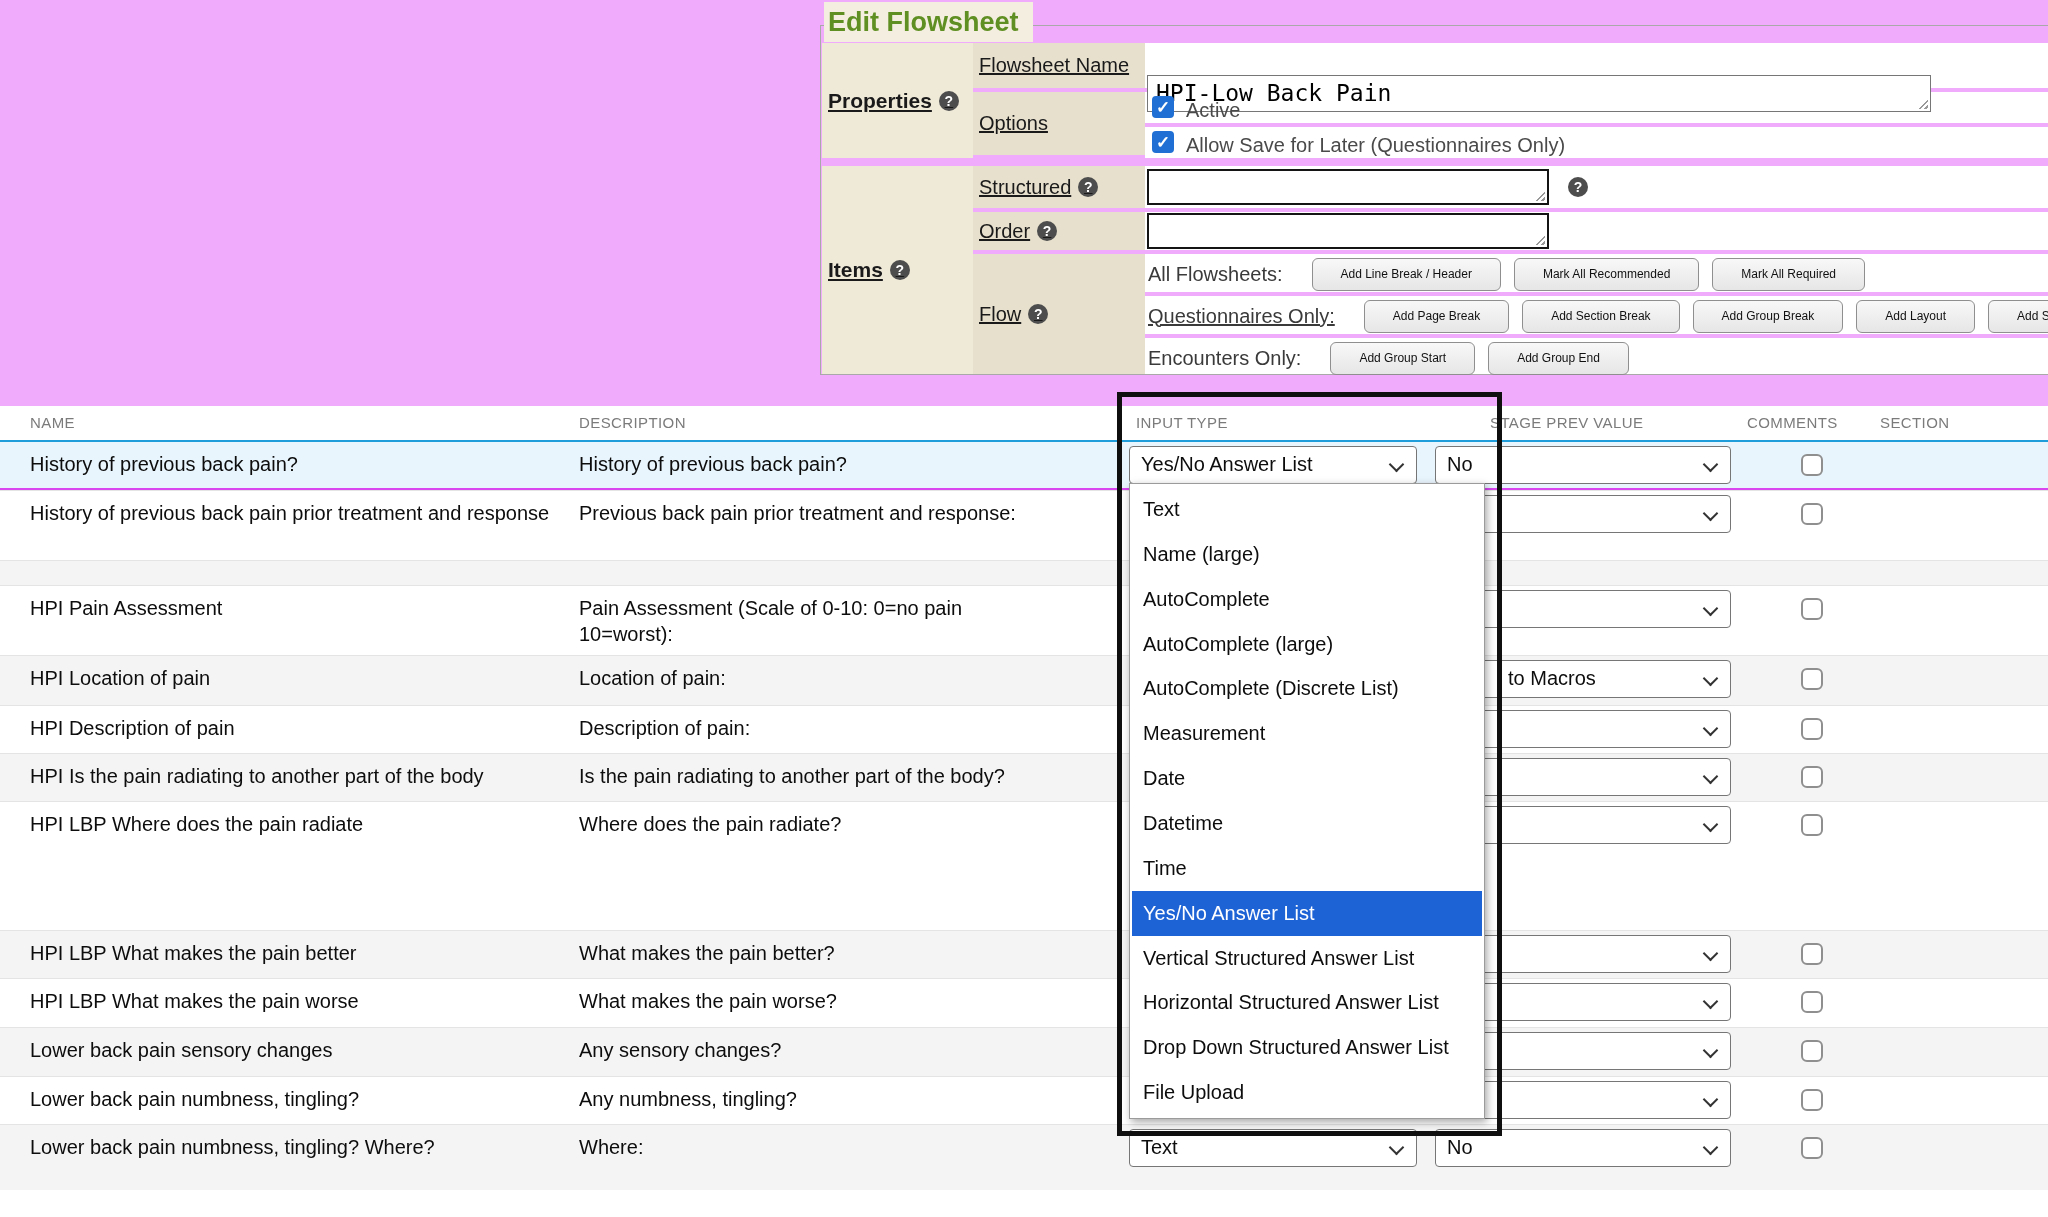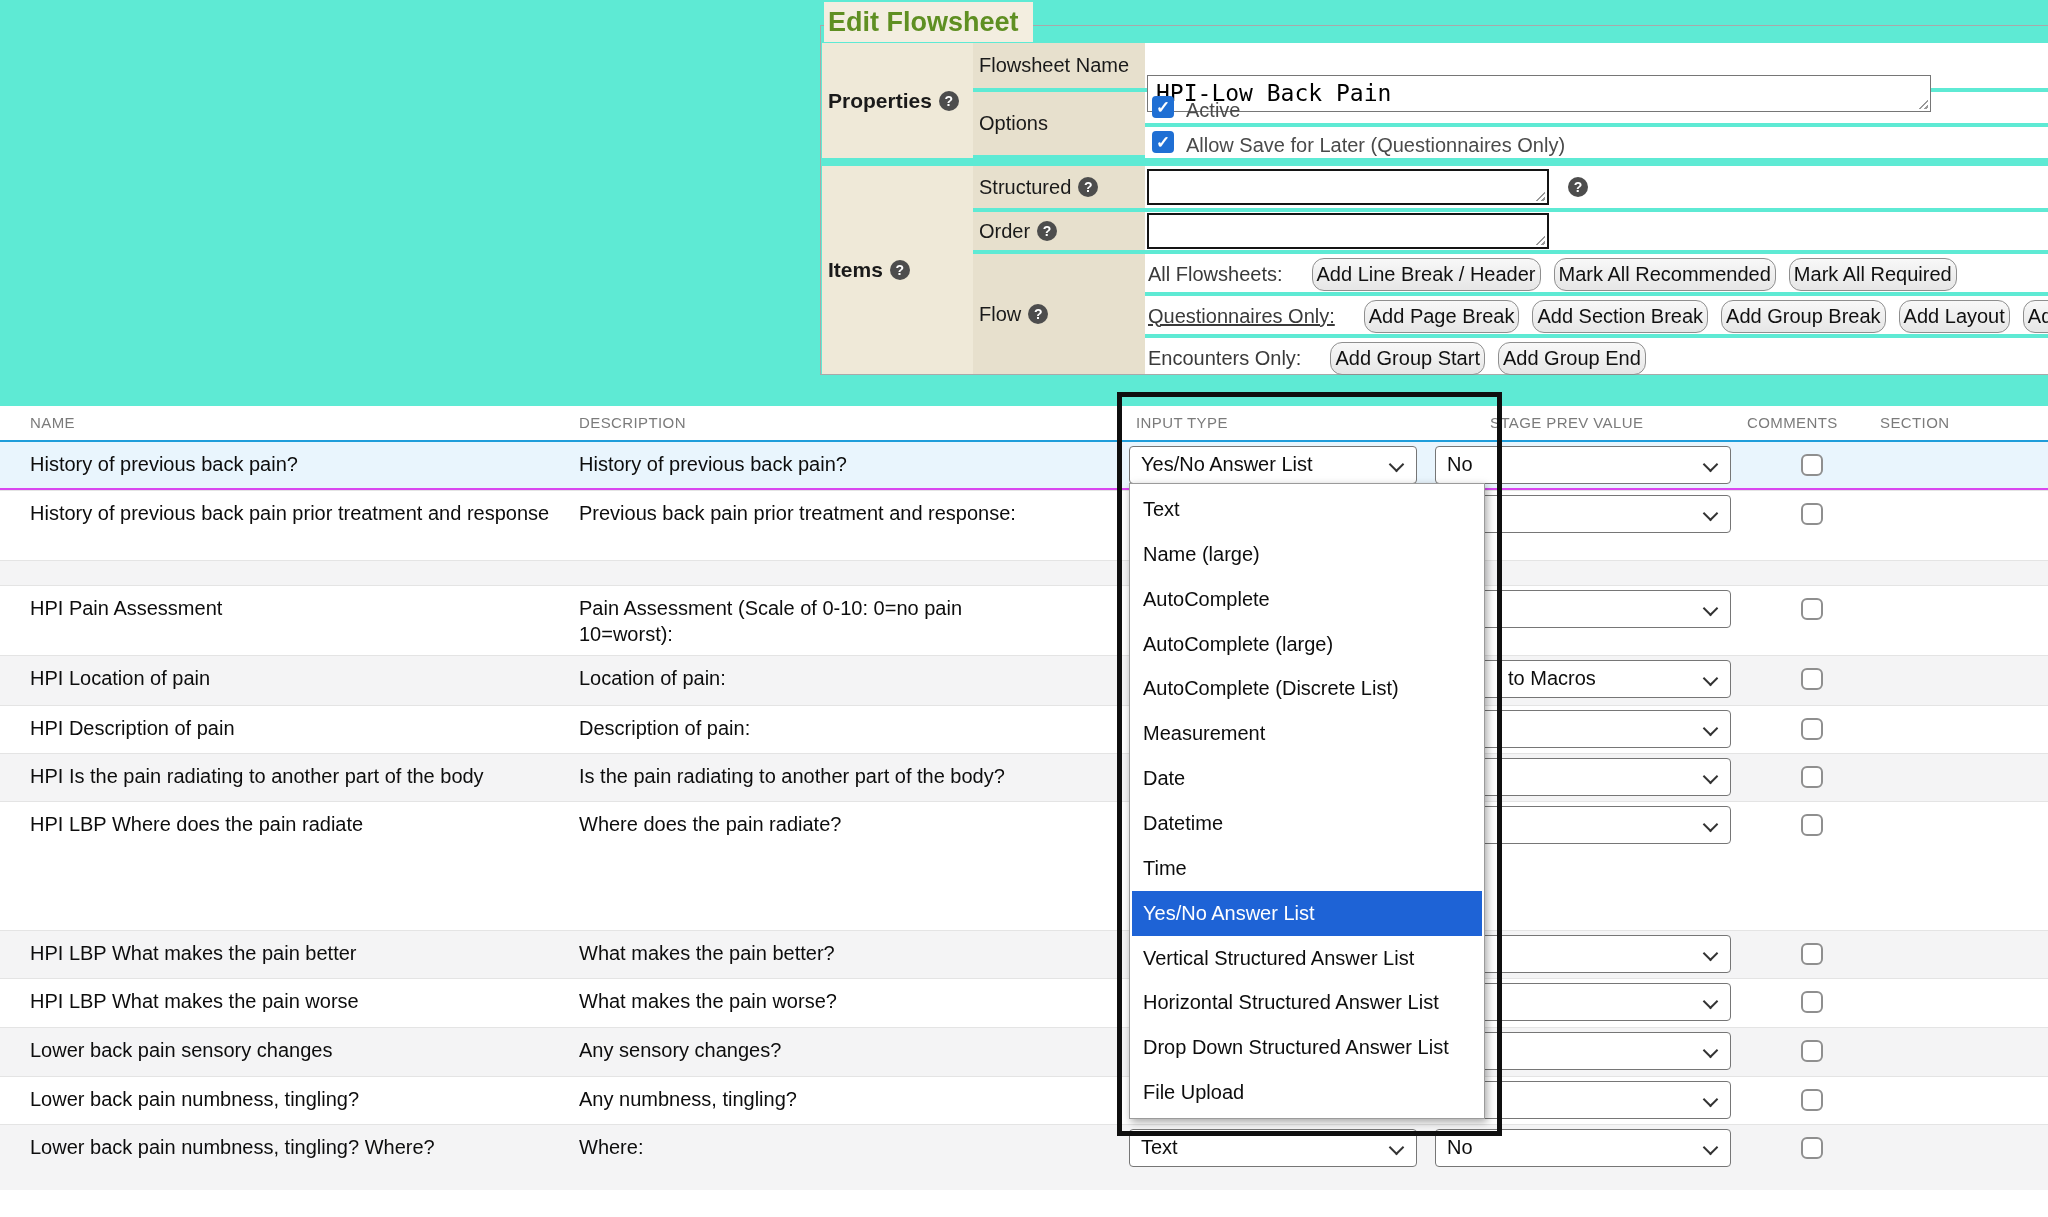--- a/index.html
+++ b/index.html
@@ -1,43 +1,43 @@
 <!DOCTYPE html>
 <html><head>
 <meta charset="utf-8">
 <style>
   html,body{margin:0;padding:0;}
-  .screen{position:relative;width:2048px;height:1217px;background:#5eead4;overflow:hidden;
+  .screen{position:relative;width:2048px;height:1217px;background:#f0abfc;overflow:hidden;
           font-family:"Liberation Sans",sans-serif;color:#0d0d0d;}
   
   .fs-line{position:absolute;background:#a9a9a9;}
   .legend{position:absolute;left:824px;top:2px;padding:0 14px 0 4px;background:#f3eee0;
           font-size:27px;font-weight:bold;line-height:40px;}
   .col1band{position:absolute;left:822px;width:151px;background:#efe9d8;display:flex;align-items:center;}
   .col2cell{position:absolute;left:973px;width:172px;background:#e7e0cd;display:flex;align-items:center;}
-  .flabel{font-size:20px;color:#1a1a1a;padding-left:6px;display:flex;align-items:center;gap:7px;white-space:nowrap;}
+  .flabel{font-size:20px;color:#1a1a1a;padding-left:6px;display:flex;align-items:center;gap:7px;white-space:nowrap;text-decoration:underline;}
   .flabel.bold{font-weight:bold;font-size:21px;}
   .help{display:inline-flex;align-items:center;justify-content:center;width:20px;height:20px;
         border-radius:50%;background:#4d4d4d;color:#fff;font-size:14px;font-weight:bold;flex:0 0 auto;}
   .wband{position:absolute;left:1145px;width:903px;background:#fff;}
   .ta{position:absolute;background:#fff;box-sizing:border-box;}
   .ta .grip{position:absolute;right:2px;bottom:2px;width:12px;height:12px;
             clip-path:polygon(100% 0,100% 100%,0 100%);
             background:repeating-linear-gradient(135deg,#fff 0 2px,#999 2px 4px);}
   .ta-name{border:1px solid #767676;font-family:"DejaVu Sans Mono",monospace;font-size:23px;
            padding:4px 8px;color:#000;margin-top:28px;}
   .ta-dark{border:2px solid #141414;}
   .fcb{position:absolute;width:22px;height:22px;border-radius:4px;background:#1f6fd4;color:#fff;
        display:flex;align-items:center;justify-content:center;font-size:17px;font-weight:bold;}
   .cblabel{position:absolute;font-size:20px;color:#4a4a4a;white-space:nowrap;}
   .flowline{position:absolute;display:flex;align-items:center;gap:13px;white-space:nowrap;}
   .flowlabel{font-size:20px;color:#3a3a3a;margin-right:16px;}
   .flowlabel.ul{text-decoration:underline;}
-  .btn{height:31px;padding:0 4px;font-size:20px;font-family:"Liberation Sans",sans-serif;
-       border:1px solid #8f8f8f;border-radius:12px;background:linear-gradient(#f8f8f8,#e6e6e6);
+  .btn{height:31px;padding:0 28px;font-size:12px;font-family:"Liberation Sans",sans-serif;
+       border:1px solid #8f8f8f;border-radius:6px;background:linear-gradient(#f8f8f8,#e6e6e6);
        color:#111;display:inline-flex;align-items:center;white-space:nowrap;}
   
   .thead{position:absolute;left:0;top:406px;width:2048px;height:34px;background:#fff;}
   .th{position:absolute;top:0;line-height:34px;font-size:15px;color:#7b7b7b;letter-spacing:.4px;white-space:nowrap;}
   .rows{position:absolute;left:0;top:440px;width:2048px;}
   .trow{position:relative;width:2048px;box-sizing:border-box;border-top:1px solid #e4e4e4;}
   .trow.w{background:#fff;} .trow.g{background:#f4f4f5;}
   .trow.rowsel{background:#e9f5fd;border-top:2px solid #1f9dda;border-bottom:2px solid #d946ef;}
   .cell{position:absolute;top:9px;font-size:20px;line-height:26px;color:#0d0d0d;}
   .cell.name{left:30px;width:520px;} .cell.desc{left:579px;width:475px;}

